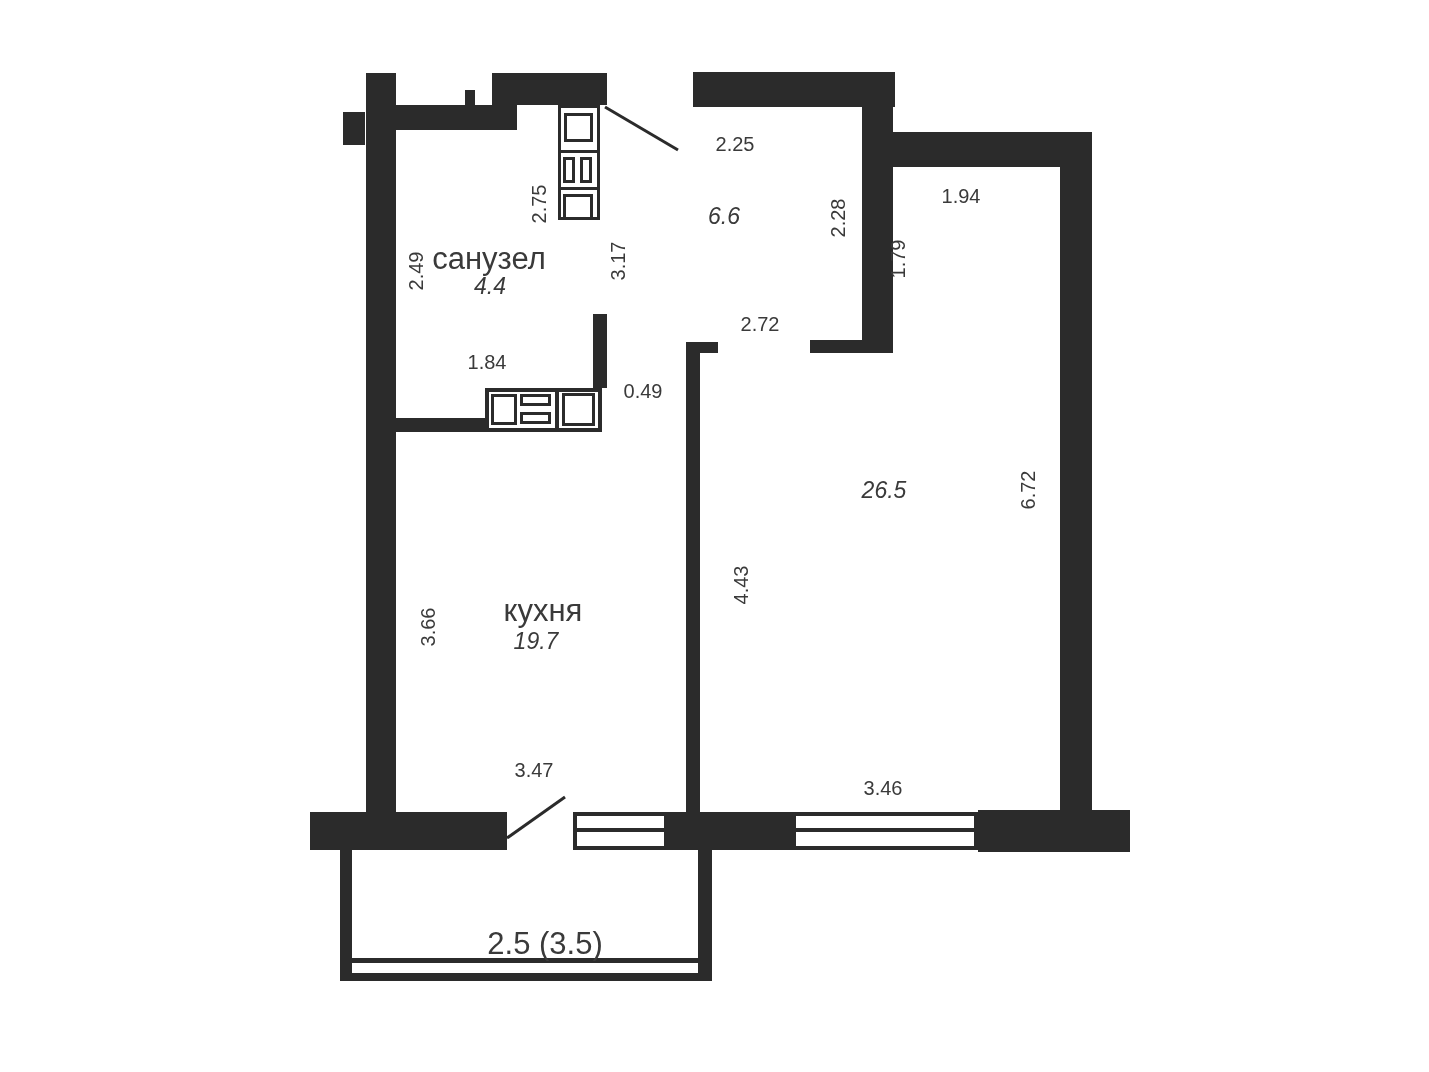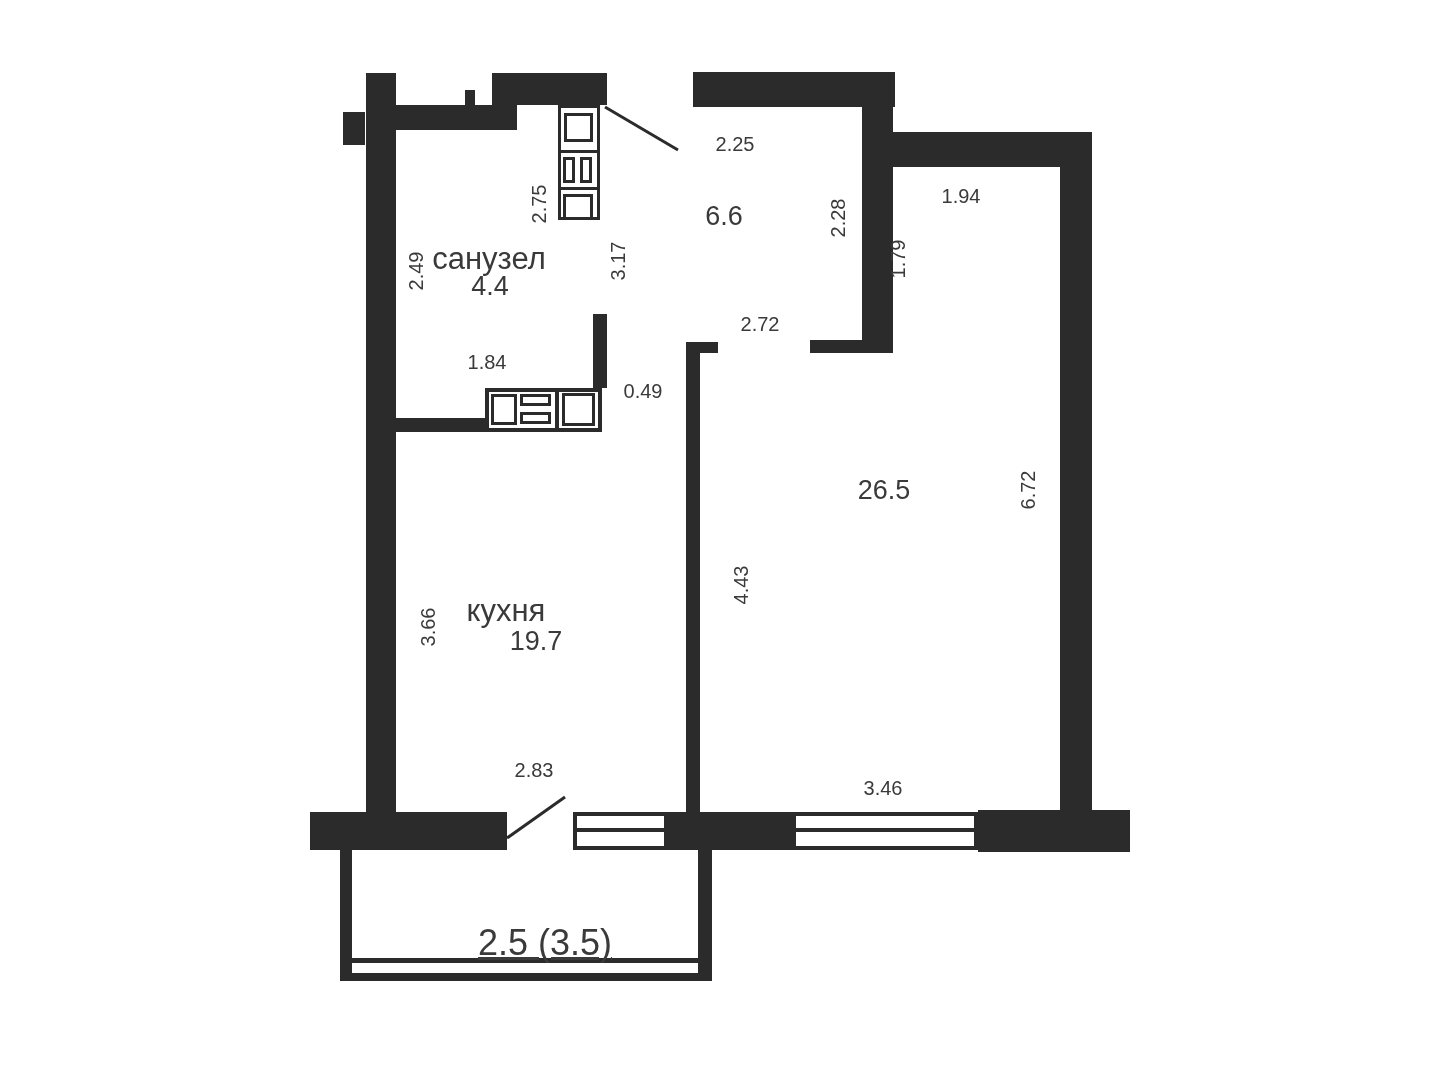--- a/index.html
+++ b/index.html
@@ -18,22 +18,22 @@
   .fixture{position:absolute;background:#fff;border:3px solid var(--wall);box-sizing:border-box;}
   .fixture .part{position:absolute;border:3px solid var(--wall);box-sizing:border-box;background:#fff;}
   .fixture .bar{position:absolute;background:var(--wall);}
   .lbl{
     position:absolute;transform:translate(-50%,-50%);
     white-space:nowrap;line-height:1;color:var(--text);
   }
   .lbl.v{transform:translate(-50%,-50%) rotate(-90deg);}
   .dim{font-size:20px;}
   .room-name{font-size:31px;}
-  .room-area{font-size:27px;}
-  .balcony-area{font-size:36px;text-decoration:underline;}
+  .room-area{font-size:23px;font-style:italic;}
+  .balcony-area{font-size:31px;}
   svg.overlay{position:absolute;left:0;top:0;}
 </style>
 </head>
 <body>
 
 <div class="canvas">
 
   <div class="wall" style="left:343px;top:112px;width:22px;height:33px"></div>
   <div class="wall" style="left:366px;top:73px;width:30px;height:777px"></div>
   <div class="wall" style="left:395px;top:105px;width:122px;height:25px"></div>
@@ -81,34 +81,34 @@
     <div class="part" style="left:2px;top:2px;width:26px;height:31px"></div>
     <div class="part" style="left:31px;top:2px;width:31px;height:12px"></div>
     <div class="part" style="left:31px;top:20px;width:31px;height:12px"></div>
     <div class="bar" style="left:66px;top:0;width:4px;height:36px"></div>
     <div class="part" style="left:73px;top:1px;width:33px;height:33px"></div>
   </div>
 
   <span class="lbl room-name" style="left:489px;top:258px">санузел</span>
   <span class="lbl room-area" style="left:490px;top:286px">4.4</span>
   <span class="lbl room-area" style="left:724px;top:216px">6.6</span>
-  <span class="lbl room-name" style="left:506px;top:610px">кухня</span>
+  <span class="lbl room-name" style="left:543px;top:610px">кухня</span>
   <span class="lbl room-area" style="left:536px;top:641px">19.7</span>
   <span class="lbl room-area" style="left:884px;top:490px">26.5</span>
   <span class="lbl balcony-area" style="left:545px;top:943px">2.5 (3.5)</span>
 
   <span class="lbl dim" style="left:735px;top:144px">2.25</span>
   <span class="lbl dim v" style="left:539px;top:204px">2.75</span>
   <span class="lbl dim v" style="left:416px;top:271px">2.49</span>
   <span class="lbl dim v" style="left:618px;top:261px">3.17</span>
   <span class="lbl dim v" style="left:838px;top:218px">2.28</span>
   <span class="lbl dim" style="left:961px;top:196px">1.94</span>
   <span class="lbl dim v" style="left:898px;top:259px">1.79</span>
   <span class="lbl dim v" style="left:1028px;top:490px">6.72</span>
   <span class="lbl dim v" style="left:741px;top:585px">4.43</span>
   <span class="lbl dim v" style="left:428px;top:627px">3.66</span>
   <span class="lbl dim" style="left:487px;top:362px">1.84</span>
   <span class="lbl dim" style="left:643px;top:391px">0.49</span>
   <span class="lbl dim" style="left:760px;top:324px">2.72</span>
-  <span class="lbl dim" style="left:534px;top:770px">2.83</span>
+  <span class="lbl dim" style="left:534px;top:770px">3.47</span>
   <span class="lbl dim" style="left:883px;top:788px">3.46</span>
 
 </div>
 
 </body></html>

